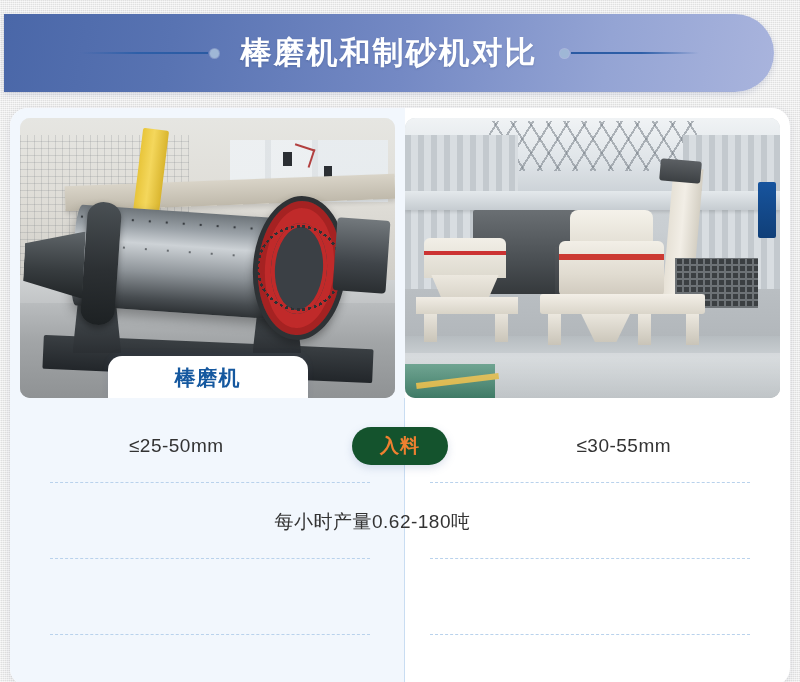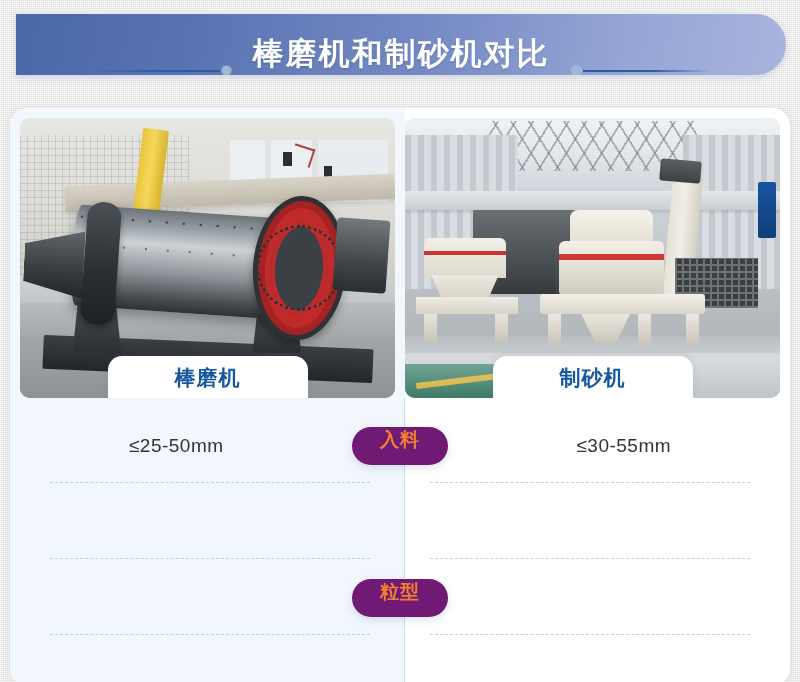--- a/index.html
+++ b/index.html
@@ -20,29 +20,29 @@
     inset: 0;
     background-color: #e8e8e8;
     background-image:
       repeating-linear-gradient(0deg, rgba(255,255,255,.55) 0 1px, rgba(0,0,0,.02) 1px 2px),
       repeating-linear-gradient(90deg, rgba(255,255,255,.45) 0 1px, rgba(0,0,0,.02) 1px 2px);
   }
 
   
   .banner {
     position: absolute;
-    left: 16px;
+    left: 4px;
     top: 14px;
     width: 770px;
-    height: 61px;
+    height: 78px;
     border-radius: 0 39px 39px 0;
     background: linear-gradient(100deg, #4a67a8 0%, #5873b2 22%, #7489c4 52%, #94a4d4 78%, #a9b4dd 100%);
     box-shadow: 0 2px 6px rgba(60,80,140,.18);
     display: flex;
-    align-items: flex-end;
+    align-items: center;
     justify-content: center;
     overflow: hidden;
   }
   .banner-title {
     color: #ffffff;
     font-size: 31px;
     font-weight: bold;
     letter-spacing: 2px;
     white-space: nowrap;
     text-shadow: 0 1px 2px rgba(40,60,110,.28);
@@ -406,23 +406,24 @@
   }
   .spec-cell.left  { padding-right: 55px; }
   .spec-cell.right { padding-left: 60px; }
   .badge {
     position: absolute;
     left: 50%;
     top: 50%;
     transform: translate(-50%, -50%);
     width: 96px;
     height: 38px;
-    background: #701a75;
+    background: #14532d;
     border-radius: 19px;
     display: flex;
+    align-items: center;
     justify-content: center;
     box-shadow: 0 3px 9px rgba(95,120,170,.22);
     z-index: 3;
   }
   .badge span {
     color: #f08030;
     font-size: 19px;
     font-weight: bold;
     letter-spacing: 1px;
   }
@@ -507,46 +508,41 @@
       <div class="rp-m1-leg2"></div>
       <div class="rp-m2-top"></div>
       <div class="rp-m2-body"></div>
       <div class="rp-m2-red"></div>
       <div class="rp-m2-base"></div>
       <div class="rp-m2-hopper"></div>
       <div class="rp-m2-leg1"></div>
       <div class="rp-m2-leg2"></div>
       <div class="rp-m2-leg3"></div>
       <div class="rp-reflect"></div>
-      <div class="name-tab">
-        <span>制砂机</span>
-      </div>
     </div>
 
   </div>
 
   <div class="specs">
 
     <div class="spec-row">
       <div class="spec-cell left">≤25-50mm</div>
       <div class="badge">
         <span>入料</span>
       </div>
       <div class="spec-cell right">≤30-55mm</div>
       <div class="dash l"></div>
       <div class="dash r"></div>
     </div>
 
     <div class="spec-row">
+      <div class="spec-cell left">每小时产量0.62-180吨</div>
       <div class="dash l"></div>
       <div class="dash r"></div>
     </div>
 
     <div class="spec-row">
-      <div class="badge">
-        <span>粒型</span>
-      </div>
       <div class="dash l"></div>
       <div class="dash r"></div>
     </div>
 
   </div>
 </div>
 
 </body></html>

